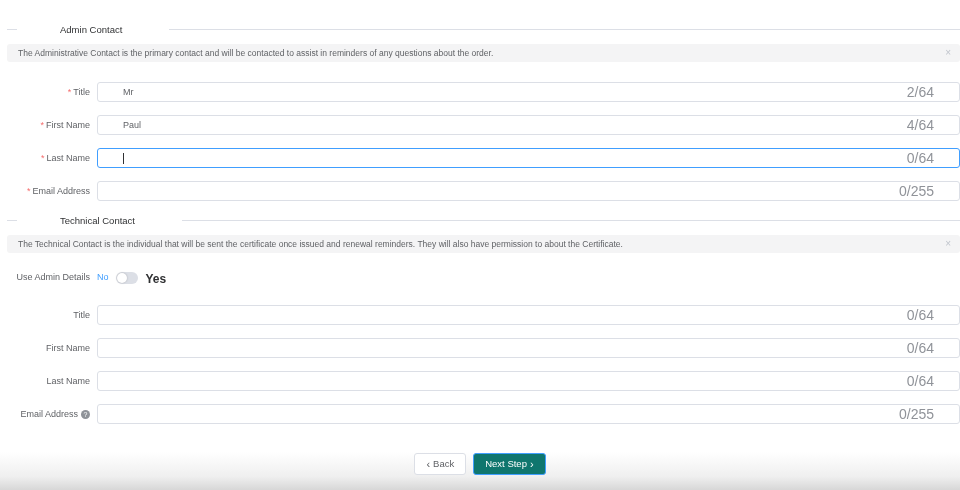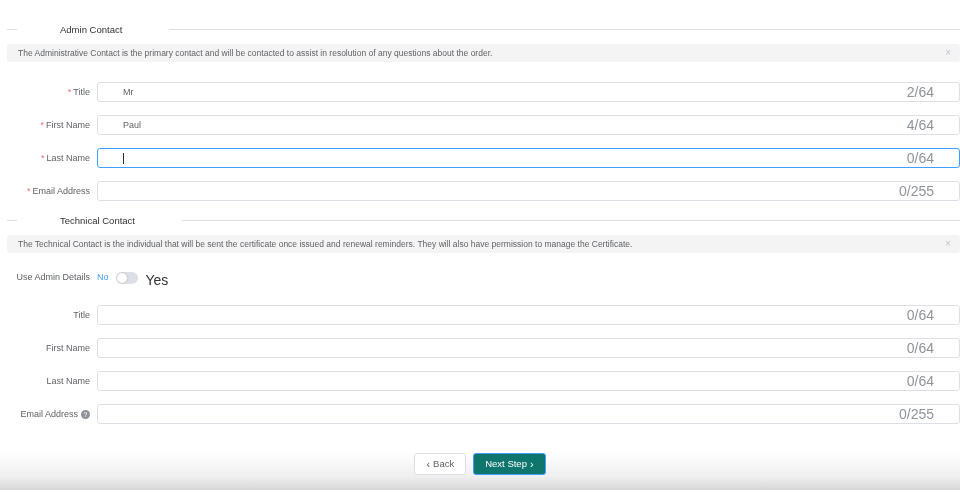--- a/index.html
+++ b/index.html
@@ -47,21 +47,21 @@
   .input .cursor{display:none;width:1px;height:11px;background:#303133;margin-right:1px;}
   .input.focused .cursor{display:inline-block;}
   .input .counter{margin-left:auto;font-size:14px;color:#909399;white-space:nowrap;padding-left:6px;}
   
   .toggle-row{display:flex;align-items:flex-start;margin-top:19px;height:16px;}
   .toggle-row .t-label{
     width:90px;box-sizing:border-box;padding-right:7px;text-align:right;
     font-size:9px;color:#606266;white-space:nowrap;
   }
   .sw-off{font-size:9px;font-weight:500;color:#409eff;margin-right:7px;}
-  .sw-on{font-size:14px;font-weight:400;color:#303133;margin-left:8px;}
+  .sw-on{font-size:12px;font-weight:700;color:#303133;margin-left:8px;}
   .switch{
     position:relative;width:22px;height:12px;border-radius:6px;background:#dcdfe6;cursor:pointer;flex:0 0 auto;
   }
   .switch .knob{
     position:absolute;left:1px;top:1px;width:10px;height:10px;border-radius:50%;
     background:#fff;box-shadow:0 0 2px rgba(0,0,0,.25);
   }
   
   .footer{position:relative;z-index:10;margin-top:29px;display:flex;justify-content:center;gap:7px;padding-right:7px;}
   .btn{
@@ -83,21 +83,21 @@
 
 <div class="viewport">
 
   <section>
     <div class="divider">
       <span class="d-line short"></span>
       <span class="d-title">Admin Contact</span>
       <span class="d-line long"></span>
     </div>
     <div class="alert">
-      <span class="alert-text">The Administrative Contact is the primary contact and will be contacted to assist in resolution of any questions about the order.</span>
+      <span class="alert-text">The Administrative Contact is the primary contact and will be contacted to assist in reminders of any questions about the order.</span>
       <span class="alert-close">×</span>
     </div>
     <div class="fields" id="admin-fields">
         <div class="field-row">
     <div class="field-label">
       <span class="req">*</span>
       <span class="lbl-text">Title</span>
 
     </div>
     <div class="input">
@@ -145,21 +145,21 @@
       </div>
   </section>
 
   <section>
     <div class="divider">
       <span class="d-line short"></span>
       <span class="d-title">Technical Contact</span>
       <span class="d-line long"></span>
     </div>
     <div class="alert">
-      <span class="alert-text">The Technical Contact is the individual that will be sent the certificate once issued and renewal reminders. They will also have permission to manage the Certificate.</span>
+      <span class="alert-text">The Technical Contact is the individual that will be sent the certificate once issued and renewal reminders. They will also have permission to about the Certificate.</span>
       <span class="alert-close">×</span>
     </div>
     <div class="toggle-row">
       <span class="t-label">Use Admin Details</span>
       <span class="sw-off">No</span>
       <span class="switch">
         <span class="knob"></span>
       </span>
       <span class="sw-on">Yes</span>
     </div>

